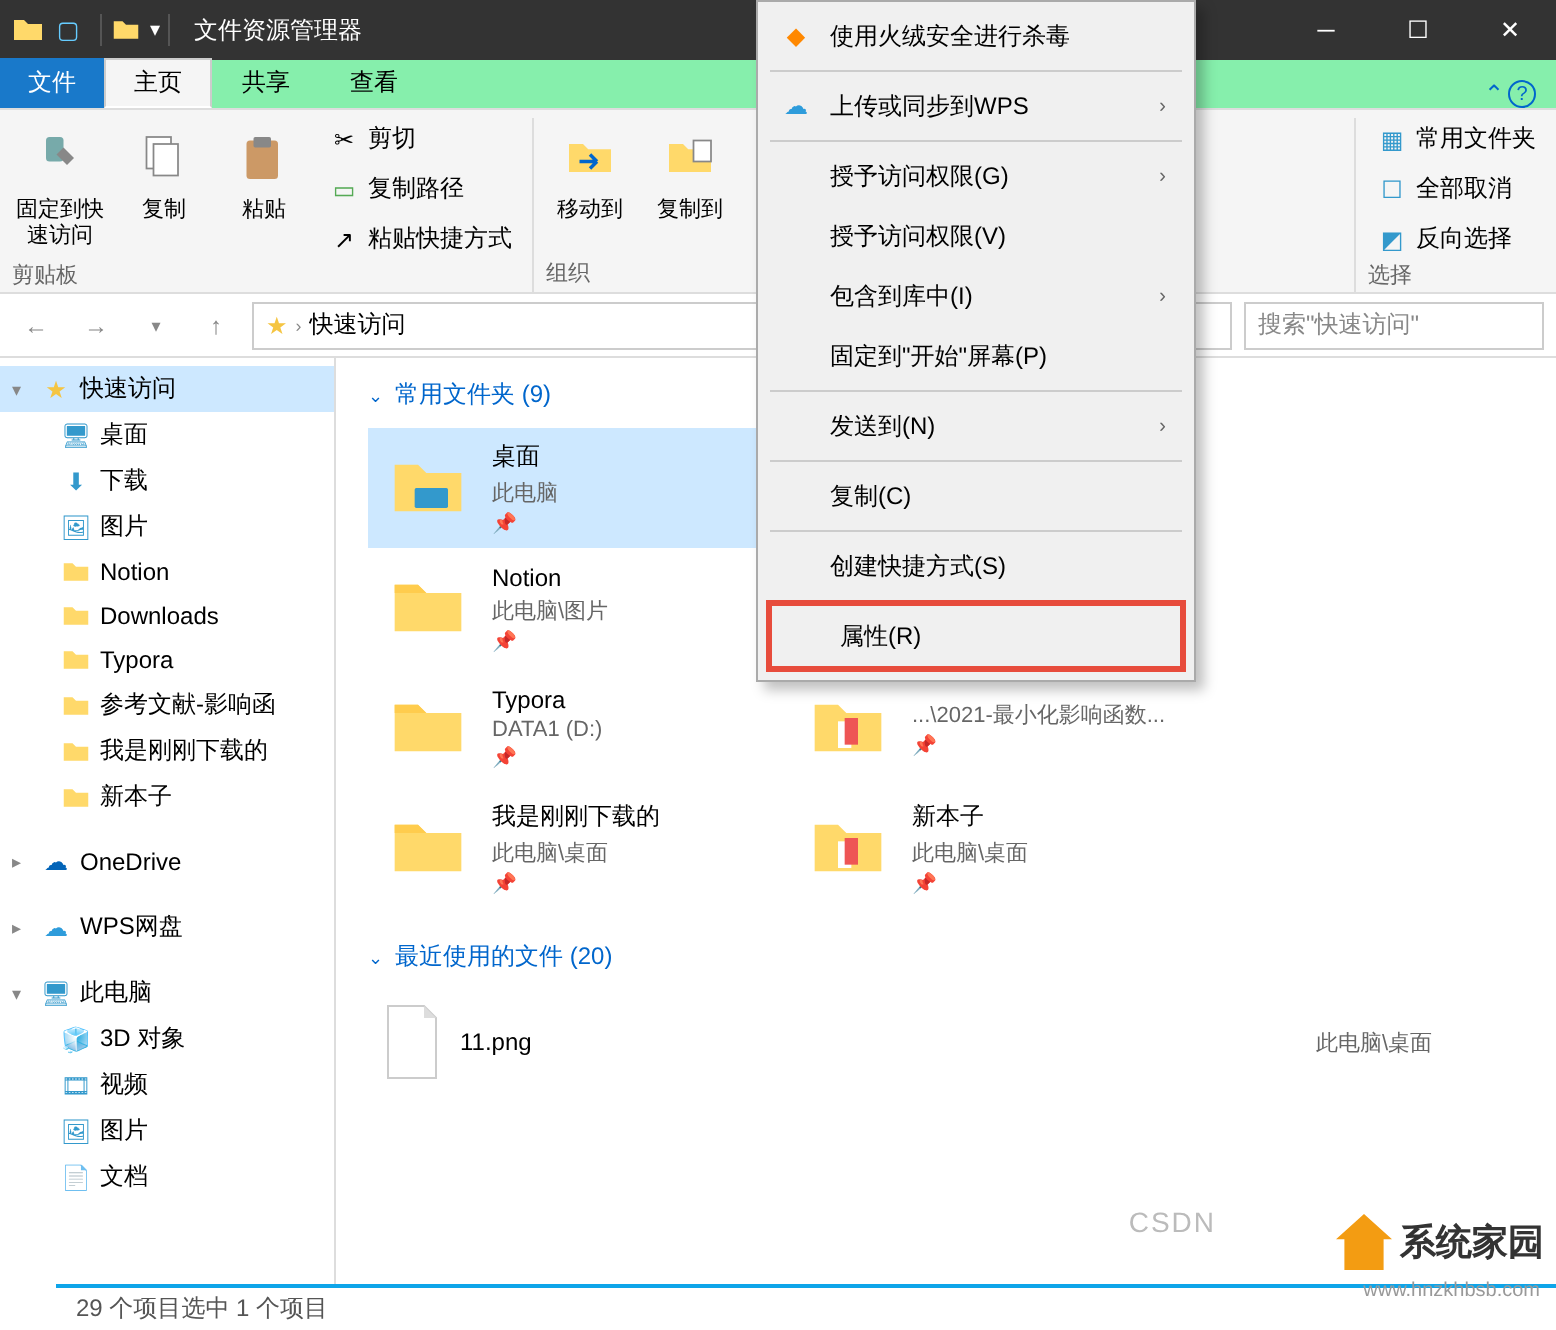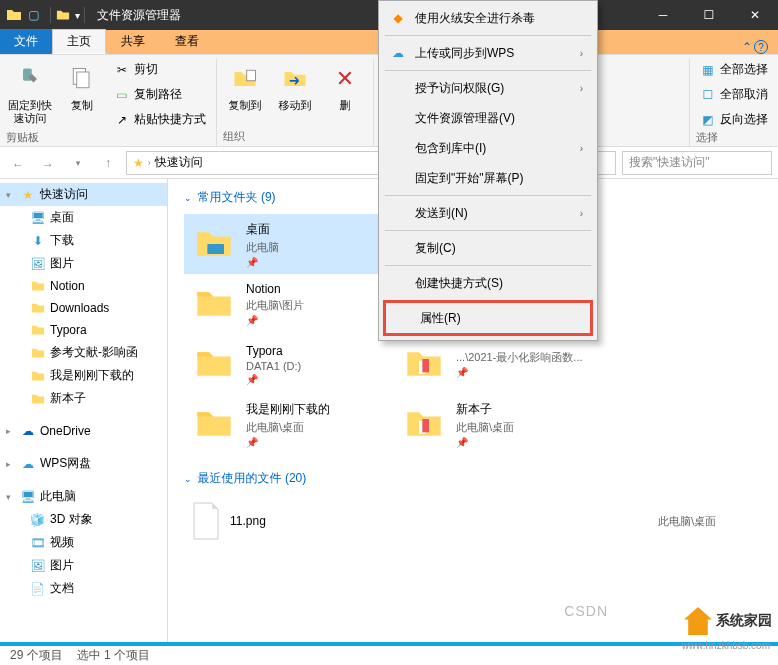--- a/index.html
+++ b/index.html
@@ -5,21 +5,21 @@
 * { margin: 0; padding: 0; box-sizing: border-box; font-family: "Microsoft YaHei", "Segoe UI", sans-serif; font-size: 12px; }
 body { background: #fff; width: 778px; height: 665px; overflow: hidden; position: relative; }
 
 .titlebar { background: #333; color: #fff; height: 30px; display: flex; align-items: center; padding-left: 6px; }
 .titlebar .tb-icon { width: 16px; height: 16px; margin-right: 4px; display: inline-flex; align-items: center; justify-content: center; }
 .titlebar .tb-sep { width: 1px; height: 16px; background: #555; margin: 0 4px; }
 .titlebar .title { margin-left: 8px; }
 .titlebar .win-btns { margin-left: auto; display: flex; }
 .titlebar .win-btn { width: 46px; height: 30px; display: flex; align-items: center; justify-content: center; color: #fff; }
 
-.tabs-row { display: flex; height: 25px; background: #fdba74; border-bottom: 1px solid #ddd; align-items: flex-end; }
+.tabs-row { display: flex; height: 25px; background: #86efac; border-bottom: 1px solid #ddd; align-items: flex-end; }
 .file-tab { background: #1979ca; color: #fff; padding: 4px 14px; height: 25px; display: flex; align-items: center; }
 .tab { padding: 4px 14px; height: 25px; display: flex; align-items: center; border: 1px solid transparent; }
 .tab.active { border: 1px solid #ccc; border-bottom: 1px solid #fff; background: #f5f5f5; }
 .help-btn { margin-left: auto; margin-right: 10px; color: #0066cc; display: flex; align-items: center; gap: 2px; }
 
 .ribbon { background: #f5f5f5; height: 92px; display: flex; border-bottom: 1px solid #ddd; padding-top: 4px; }
 .ribbon-group { border-right: 1px solid #ddd; padding: 0 6px; display: flex; flex-direction: column; }
 .ribbon-group .items { display: flex; gap: 6px; flex: 1; }
 .ribbon-group .label { color: #666; padding-bottom: 2px; font-size: 11px; }
 .r-btn-lg { display: flex; flex-direction: column; align-items: center; gap: 4px; padding: 4px 2px; min-width: 44px; }
@@ -46,21 +46,21 @@
 .content { flex: 1; overflow-y: auto; padding: 10px 16px; }
 .section-header { color: #0066cc; display: flex; align-items: center; gap: 6px; margin-bottom: 8px; }
 .grid { display: flex; flex-wrap: wrap; gap: 0; }
 .tile { width: 210px; display: flex; align-items: center; gap: 8px; padding: 6px; }
 .tile.selected { background: #cde8ff; }
 .tile .ficn { width: 48px; height: 48px; display: flex; align-items: center; justify-content: center; position: relative; }
 .tile .meta { display: flex; flex-direction: column; gap: 2px; }
 .tile .sub { color: #666; font-size: 11px; }
 .tile .pin { color: #888; font-size: 10px; }
 
-.status-bar { height: 23px; border-top: 4px solid #0ea5e9; display: flex; align-items: center; padding: 0 10px; gap: 14px; color: #555; font-size: 11px; }
+.status-bar { height: 23px; border-top: 2px solid #0ea5e9; display: flex; align-items: center; padding: 0 10px; color: #555; font-size: 11px; margin-left: 28px; }
 
 .context-menu { position: absolute; left: 378px; top: 0; width: 220px; background: #f0f0f0; border: 1px solid #aaa; box-shadow: 4px 4px 6px rgba(0,0,0,0.25); z-index: 100; padding: 2px; }
 .cm-item { display: flex; align-items: center; gap: 8px; padding: 6px 12px 6px 8px; position: relative; }
 .cm-item .icn { width: 18px; height: 18px; display: inline-flex; align-items: center; justify-content: center; }
 .cm-item .arr { margin-left: auto; color: #666; font-size: 10px; }
 .cm-sep { height: 1px; background: #ccc; margin: 2px 4px; }
 .cm-highlight { border: 3px solid #e74c3c; margin: 2px; }
 
 .watermark { position: absolute; right: 6px; bottom: 30px; display: flex; align-items: center; gap: 4px; color: #333; } 
 .watermark .house { width: 28px; height: 28px; background: #f39c12; clip-path: polygon(50% 0, 100% 45%, 85% 45%, 85% 100%, 15% 100%, 15% 45%, 0 45%); }
@@ -120,20 +120,29 @@
       </div>
       <div class="r-btn-lg">
         <span class="icn">
             <svg width="28" height="28" viewBox="0 0 32 32">
               <rect x="6" y="4" width="14" height="18" fill="#fff" stroke="#888"></rect>
               <rect x="10" y="8" width="14" height="18" fill="#fff" stroke="#888"></rect>
             </svg>
           </span>
         <span class="lbl">复制</span>
       </div>
+      <div class="r-btn-lg">
+        <span class="icn">
+            <svg width="28" height="28" viewBox="0 0 32 32">
+              <rect x="6" y="6" width="18" height="22" fill="#c96" rx="2"></rect>
+              <rect x="10" y="4" width="10" height="6" fill="#888" rx="1"></rect>
+            </svg>
+          </span>
+        <span class="lbl">粘贴</span>
+      </div>
       <div class="r-col">
         <div class="r-btn-sm">
             <span class="icn">✂</span>
             <span>剪切</span>
           </div>
         <div class="r-btn-sm">
             <span class="icn" style="color:#5a5">▭</span>
             <span>复制路径</span>
           </div>
         <div class="r-btn-sm">
@@ -144,33 +153,33 @@
     </div>
     <div class="label">剪贴板</div>
   </div>
 
   <div class="ribbon-group">
     <div class="items">
       <div class="r-btn-lg">
         <span class="icn">
             <svg width="28" height="28" viewBox="0 0 32 32">
               <path class="folder-svg" d="M4 8h8l3 3h13v13H4z"></path>
+              <path d="M10 18h10m0 0l-4-4m4 4l-4 4" stroke="#06c" fill="none" stroke-width="2"></path>
+            </svg>
+          </span>
+        <span class="lbl">移动到</span>
+      </div>
+      <div class="r-btn-lg">
+        <span class="icn">
+            <svg width="28" height="28" viewBox="0 0 32 32">
+              <path class="folder-svg" d="M4 8h8l3 3h13v13H4z"></path>
               <rect x="18" y="6" width="10" height="12" fill="#fff" stroke="#888"></rect>
             </svg>
           </span>
         <span class="lbl">复制到</span>
-      </div>
-      <div class="r-btn-lg">
-        <span class="icn">
-            <svg width="28" height="28" viewBox="0 0 32 32">
-              <path class="folder-svg" d="M4 8h8l3 3h13v13H4z"></path>
-              <path d="M10 18h10m0 0l-4-4m4 4l-4 4" stroke="#06c" fill="none" stroke-width="2"></path>
-            </svg>
-          </span>
-        <span class="lbl">移动到</span>
       </div>
       <div class="r-btn-lg">
         <span class="icn" style="color:#c33;font-size:22px">✕</span>
         <span class="lbl">删</span>
       </div>
     </div>
     <div class="label">组织</div>
   </div>
 
   <div class="ribbon-group" style="border-right:none">
@@ -185,21 +194,21 @@
       </div>
     </div>
     <div class="label"></div>
   </div>
 
   <div class="ribbon-group" style="margin-left:auto;border-left:1px solid #ddd;border-right:none">
     <div class="items">
       <div class="r-col">
         <div class="r-btn-sm">
             <span class="icn" style="color:#39c">▦</span>
-            <span>全部选择</span>
+            <span>常用文件夹</span>
           </div>
         <div class="r-btn-sm">
             <span class="icn" style="color:#39c">☐</span>
             <span>全部取消</span>
           </div>
         <div class="r-btn-sm">
             <span class="icn" style="color:#39c">◩</span>
             <span>反向选择</span>
           </div>
       </div>
@@ -486,21 +495,21 @@
       <span class="arr">›</span>
     </div>
   <div class="cm-sep"></div>
   <div class="cm-item">
       <span class="icn"></span>
       <span>授予访问权限(G)</span>
       <span class="arr">›</span>
     </div>
   <div class="cm-item">
       <span class="icn"></span>
-      <span>文件资源管理器(V)</span>
+      <span>授予访问权限(V)</span>
     </div>
   <div class="cm-item">
       <span class="icn"></span>
       <span>包含到库中(I)</span>
       <span class="arr">›</span>
     </div>
   <div class="cm-item">
       <span class="icn"></span>
       <span>固定到"开始"屏幕(P)</span>
     </div>
@@ -529,15 +538,15 @@
 </div>
 
 <div class="status-bar">
   <span>29 个项目</span>
   <span>选中 1 个项目</span>
 </div>
 
 <div class="csdn">CSDN</div>
 <div class="watermark">
   <div class="house"></div>
-  <span style="font-size:14px;font-weight:bold">系统家园</span>
+  <span style="font-size:18px;font-weight:bold">系统家园</span>
 </div>
 <div class="sub-url">www.hnzkhbsb.com</div>
 
 </body></html>

